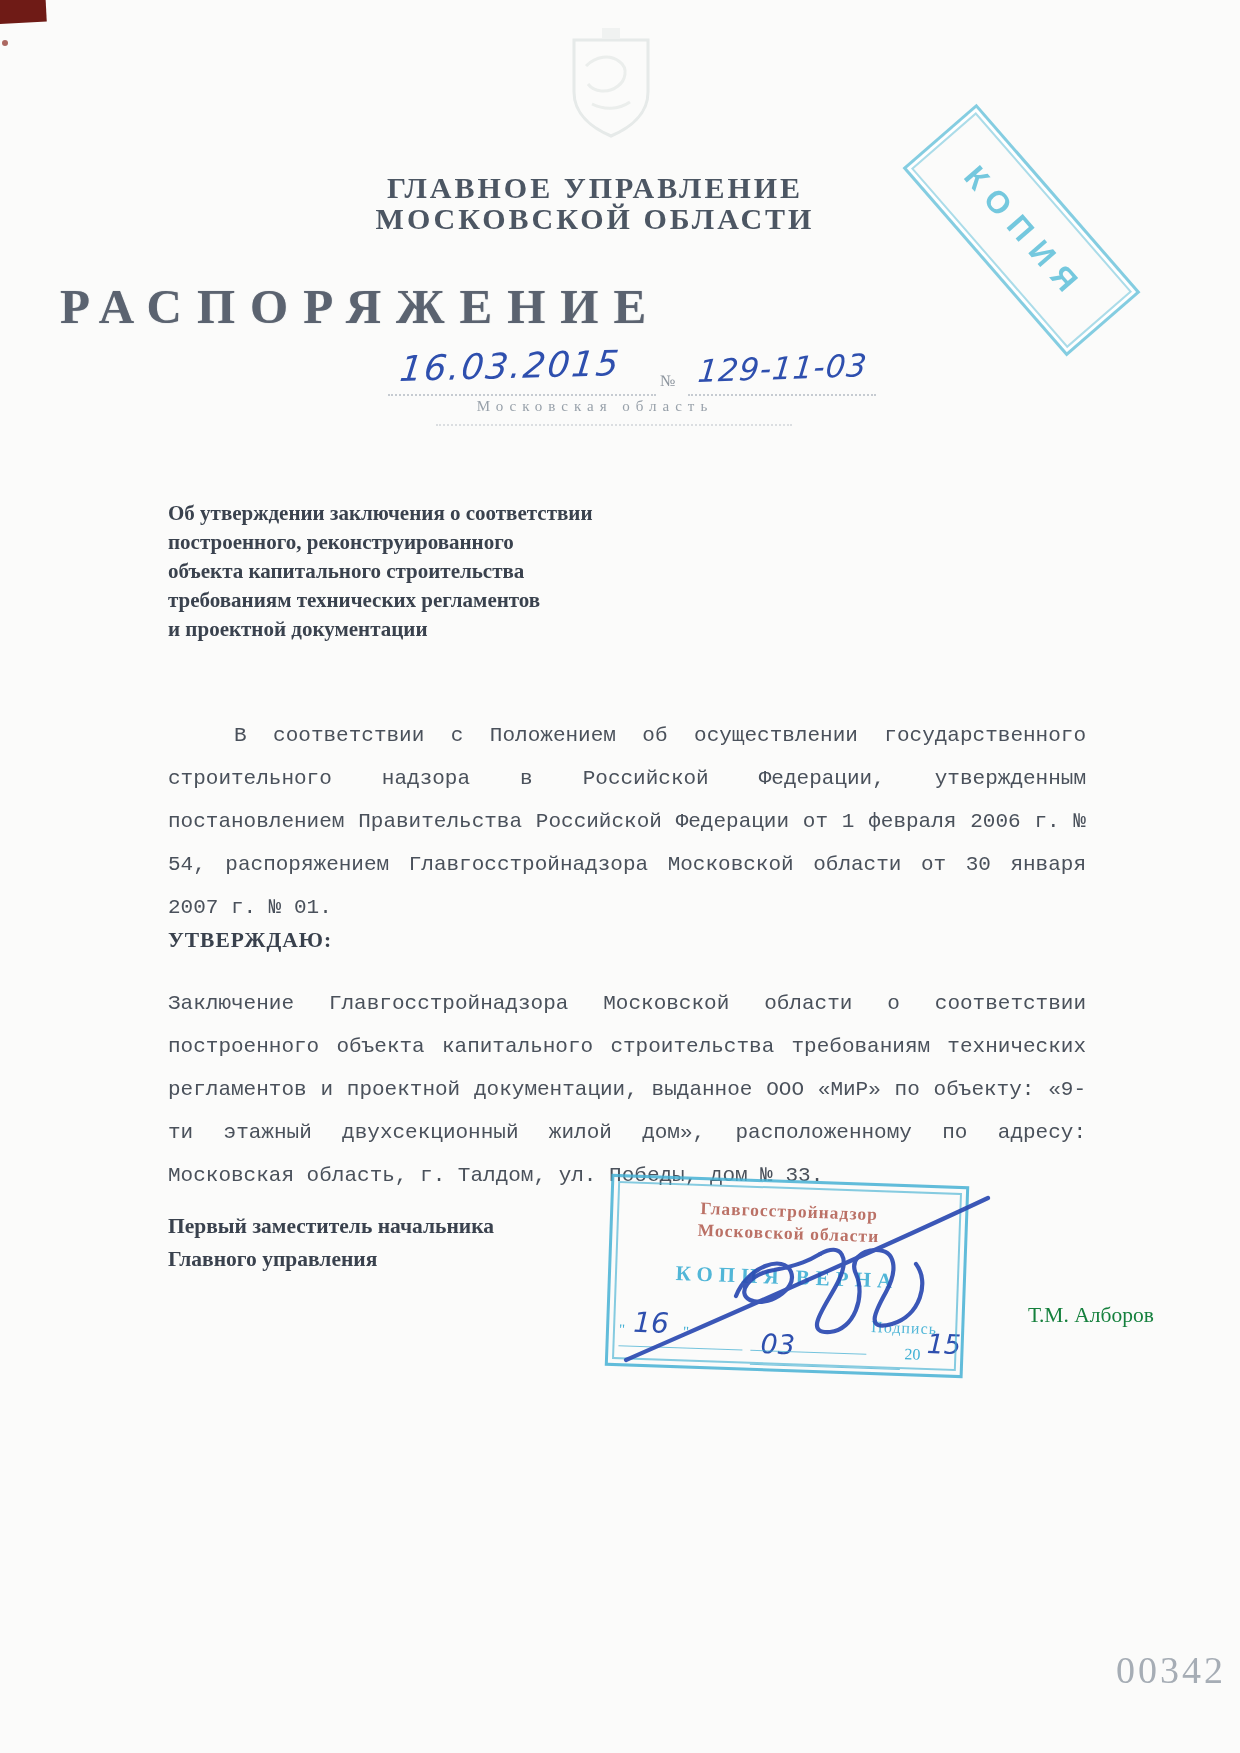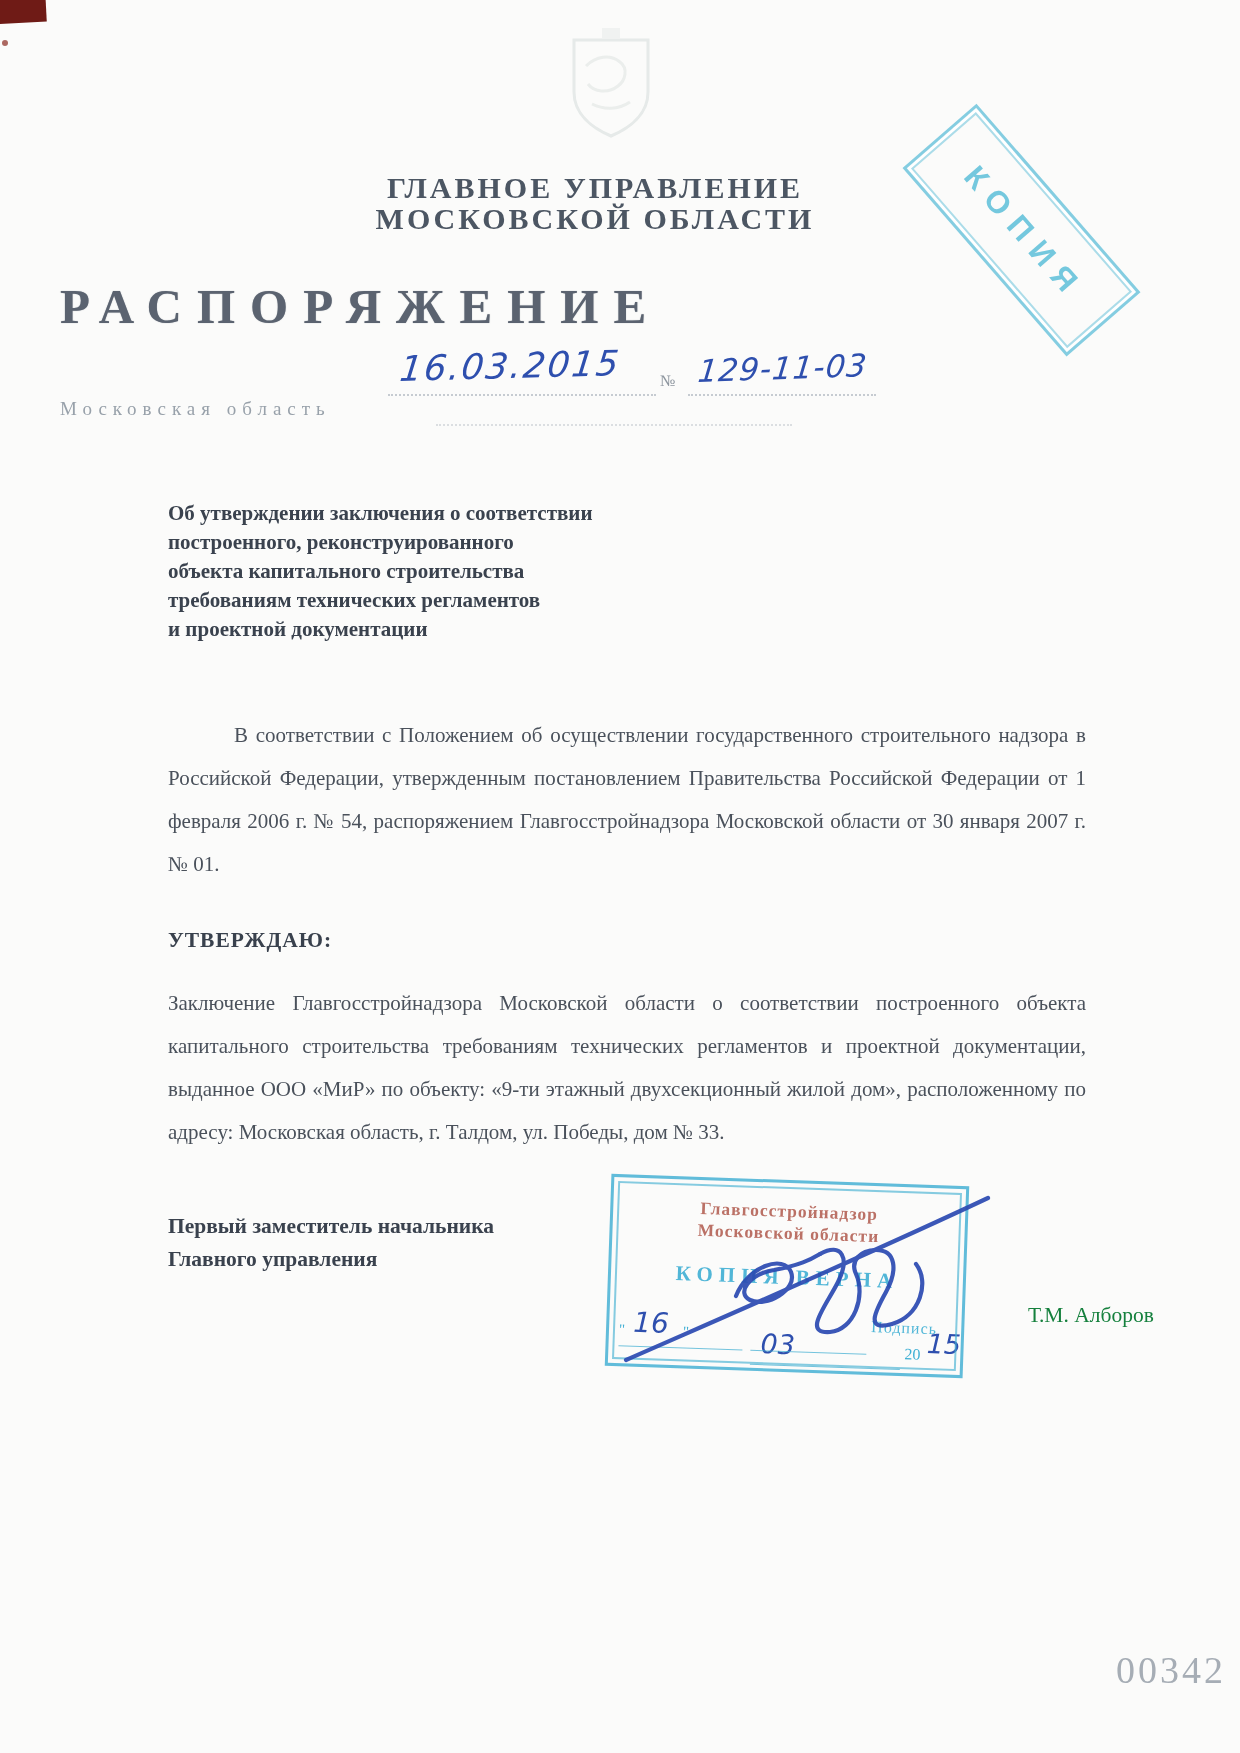--- a/index.html
+++ b/index.html
@@ -29,30 +29,30 @@
   
   .hand { font-family:"DejaVu Sans", sans-serif; font-style:italic; color:#2e4fae; }
   .hand-date { left:400px; top:346px; font-size:35px; letter-spacing:2px; transform:rotate(-1.5deg) skewX(-8deg); }
   .hand-num  { left:698px; top:350px; font-size:31px; letter-spacing:1px; transform:rotate(-2deg) skewX(-8deg); }
   .num-sign { left:660px; top:372px; font-size:16px; color:#8d959e; }
   .rule { border-top:2px dotted #c6cbd1; height:0; }
   .rule-date { left:388px; top:394px; width:268px; }
   .rule-num  { left:688px; top:394px; width:188px; }
   .rule-region { left:436px; top:424px; width:356px; opacity:.6; }
 
-  .region-line { left:60px; top:398px; width:1070px; 
-    font-size:19px; letter-spacing:6px; color:#98a1aa; }
+  .region-line { left:60px; top:398px; width:1070px; text-align:center;
+    font-size:15px; letter-spacing:6px; color:#98a1aa; }
 
   
   .subject { left:168px; top:499px; width:640px; font-weight:bold;
     font-size:21px; line-height:29px; color:#3a424e; }
 
   
   .para { left:168px; width:918px; font-size:21px; line-height:43px;
-    text-align:justify; color:#4a515b; }
+    text-align:justify; color:#4a515b;font-family:Liberation Mono, monospace; }
   .para-1 { top:714px; text-indent:66px; }
   .approve { left:168px; top:928px; width:918px; text-align:left;
     font-weight:bold; font-size:21.5px; letter-spacing:1px; color:#39414d; }
   .para-2 { top:982px; }
 
   
   .stamp { left:608px; top:1180px; width:352px; height:186px;
     transform:rotate(2deg); border:3px solid rgba(69,176,211,.85);
     font-family:"Liberation Serif", serif; }
   .stamp::after { content:""; position:absolute; inset:4px;

